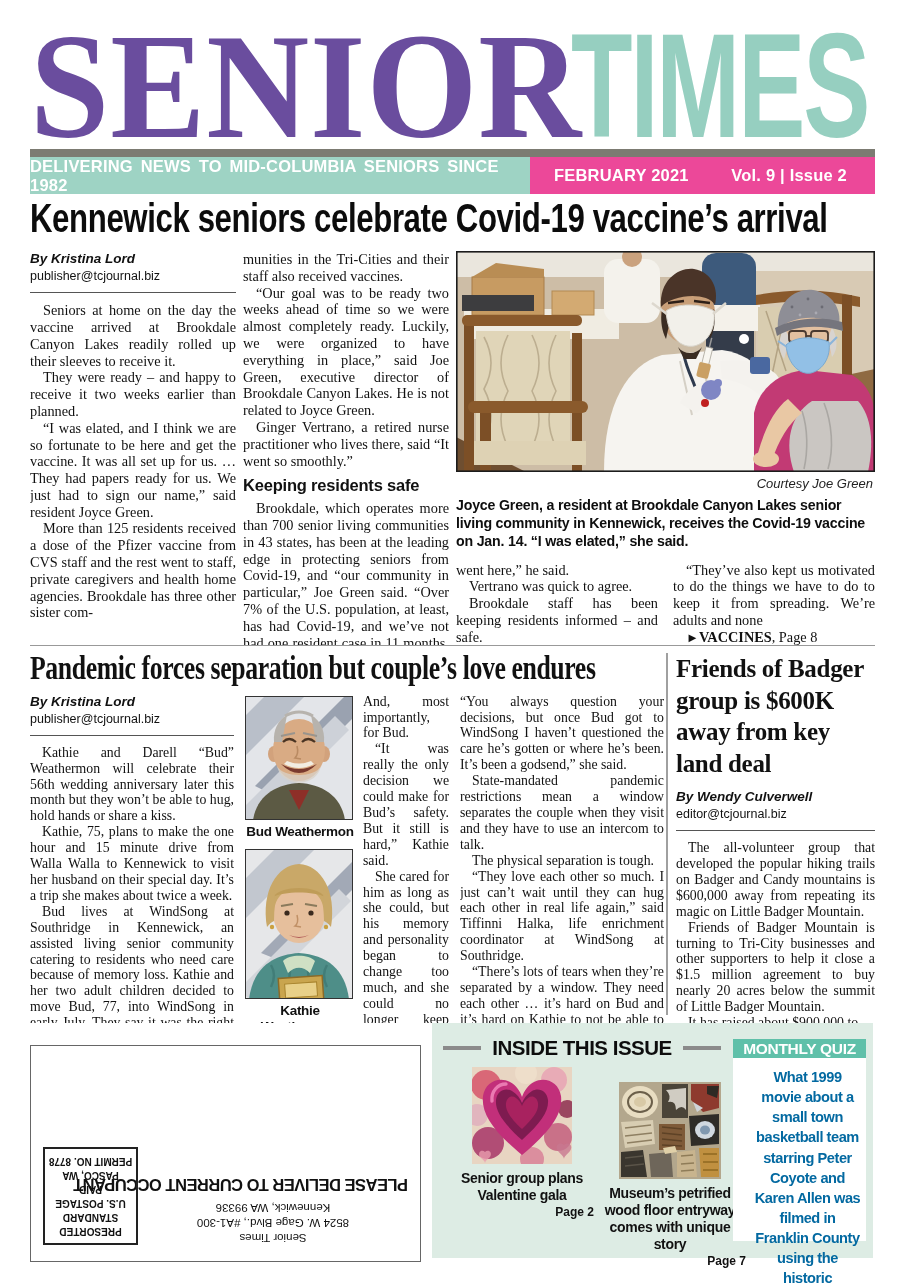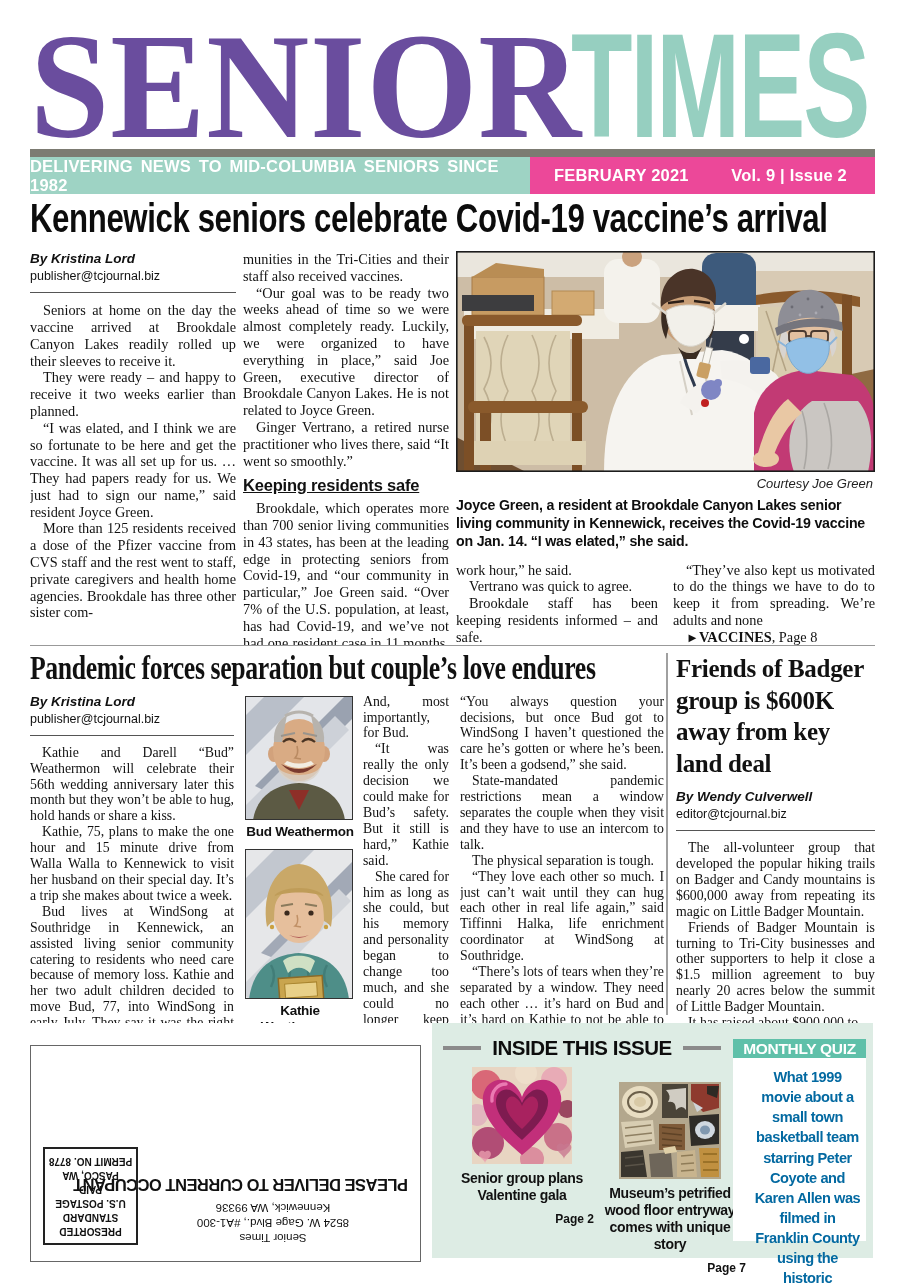--- a/index.html
+++ b/index.html
@@ -20,21 +20,21 @@
   
   .h1line{position:absolute;left:30px;top:198px;white-space:nowrap;font:700 41px/1 "Liberation Sans",sans-serif;letter-spacing:-0.5px;color:#0c0c0c;transform:scaleX(0.76);transform-origin:0 50%;}
   .story1{position:absolute;left:30px;top:251px;width:845px;height:394px;display:flex;gap:7px;overflow:hidden;}
   .s1col{width:206px;flex:0 0 206px;overflow:hidden;}
   .s1photo{width:419px;flex:0 0 419px;}
   .bodytext p{margin:0;text-indent:13px;text-align:justify;font-size:14.3px;line-height:16.8px;}
   .bodytext p.cont{text-indent:0;}
   .byline-name{font:italic 700 13.5px/1.25 "Liberation Sans",sans-serif;}
   .byline-email{font:12.5px/1.3 "Liberation Sans",sans-serif;}
   .byline-rule{border:none;border-top:1.3px solid #555;margin:8px 0 9px 0;}
-  .subhead{font:700 16.5px/1.2 "Liberation Sans",sans-serif;margin:7px 0 4px 0;letter-spacing:-0.2px;text-decoration:underline;}
+  .subhead{font:700 16.5px/1.2 "Liberation Sans",sans-serif;margin:7px 0 4px 0;letter-spacing:-0.2px;}
   .photo-frame{display:block;}
   .photo-credit{font:italic 13px "Liberation Sans",sans-serif;text-align:right;margin:4px 2px 5px 0;color:#222;}
   .photo-caption{font:700 14.2px/1.28 "Liberation Sans",sans-serif;letter-spacing:-0.2px;color:#0e0e0e;}
   .controw{display:flex;gap:15px;margin-top:11px;}
   .controw .ccol{width:202px;overflow:hidden;}
   .jump{text-align:right;font-size:14.5px;margin-top:8px;text-indent:0;}
   .jump .jm{font-size:13px;}
   .jump .jn{font-weight:700;}
 
   .divider{position:absolute;left:30px;top:645px;width:845px;border-top:1.2px solid #999;}
@@ -62,21 +62,21 @@
   .mail-deliver{font:700 16.5px/1.1 "Liberation Sans",sans-serif;letter-spacing:-0.5px;margin-top:6px;white-space:nowrap;}
   .permitbox{margin-left:auto;margin-right:4px;border:2px solid #222;width:104px;padding:5px 2px;box-sizing:border-box;text-align:center;font:700 10px/1.4 "Liberation Sans",sans-serif;}
 
   .mintpanel{position:absolute;left:432px;top:1023px;width:441px;height:235px;background:#ddece4;}
   .insidetitle{position:absolute;left:0;top:13px;width:300px;display:flex;align-items:center;justify-content:center;}
   .insidetitle .dash{width:38px;height:4px;background:#8b8b8b;margin:0 11px;}
   .insidetitle .t{font:700 20.5px "Liberation Sans",sans-serif;letter-spacing:-0.5px;color:#0d0d0d;white-space:nowrap;}
   .fig1{position:absolute;left:18px;top:44px;width:144px;text-align:center;}
   .fig2{position:absolute;left:162px;top:59px;width:152px;text-align:center;}
   .figcap{font:700 14px/1.22 "Liberation Sans",sans-serif;letter-spacing:-0.3px;margin-top:6px;text-align:center;}
-  .figpage{font:700 12px "Liberation Sans",sans-serif;text-align:right;margin-top:8px;}
+  .figpage{font:700 12px "Liberation Sans",sans-serif;text-align:right;margin-top:1px;}
   .quizbox{position:absolute;right:7px;top:16px;width:133px;height:202px;background:#fff;}
   .quizhead{height:19px;background:#5fc0a9;display:flex;align-items:center;justify-content:center;}
   .quizhead span{font:700 15.5px "Liberation Sans",sans-serif;color:#fff;letter-spacing:-0.3px;}
   .quizq{font:700 14.6px/1.38 "Liberation Sans",sans-serif;letter-spacing:-0.45px;text-align:center;padding:9px 4px 0 4px;color:#0369a1;margin-left:16px;}
   .quiza{font:700 12px "Liberation Sans",sans-serif;color:#4fb89e;text-align:center;margin-top:7px;letter-spacing:-0.2px;}
 
   svg{display:block;}
 </style>
 </head>
 <body>
@@ -193,21 +193,21 @@
         <rect x="355" y="80" width="17" height="11" rx="3" fill="none" stroke="#4a3a30" stroke-width="1.8"></rect>
         <path d="M350,85 L355,85" stroke="#4a3a30" stroke-width="1.8"></path>
         <path d="M330,94 C332,114 344,124 355,122 C367,119 375,106 373,91 C358,85 340,85 330,94 Z" fill="#92c0e6" stroke="#7aaad0"></path>
         <path d="M331,96 L322,90 M373,94 L381,86" stroke="#8ab4da" stroke-width="2" fill="none"></path>
         <rect x="0.8" y="0.8" width="417.4" height="219.4" fill="none" stroke="#1c1c1c" stroke-width="1.6"></rect>
       </svg>
       <div class="photo-credit">Courtesy Joe Green</div>
       <div class="photo-caption">Joyce Green, a resident at Brookdale Canyon Lakes senior living community in Kennewick, receives the Covid-19 vaccine on Jan. 14. “I was elated,” she said.</div>
       <div class="controw bodytext">
         <div class="ccol">
-          <p class="cont">work hour,” he said.</p>
+          <p class="cont">went here,” he said.</p>
           <p>Vertrano was quick to agree.</p>
           <p>Brookdale staff has been keeping residents informed – and safe.</p>
         </div>
         <div class="ccol">
           <p>“They’ve also kept us motivated to do the things we have to do to keep it from spreading. We’re adults and none</p>
           <p class="jump"><span class="jm">►</span><span class="jn">VACCINES</span><span>, Page 8</span></p>
         </div>
       </div>
     </div>
   </div>

